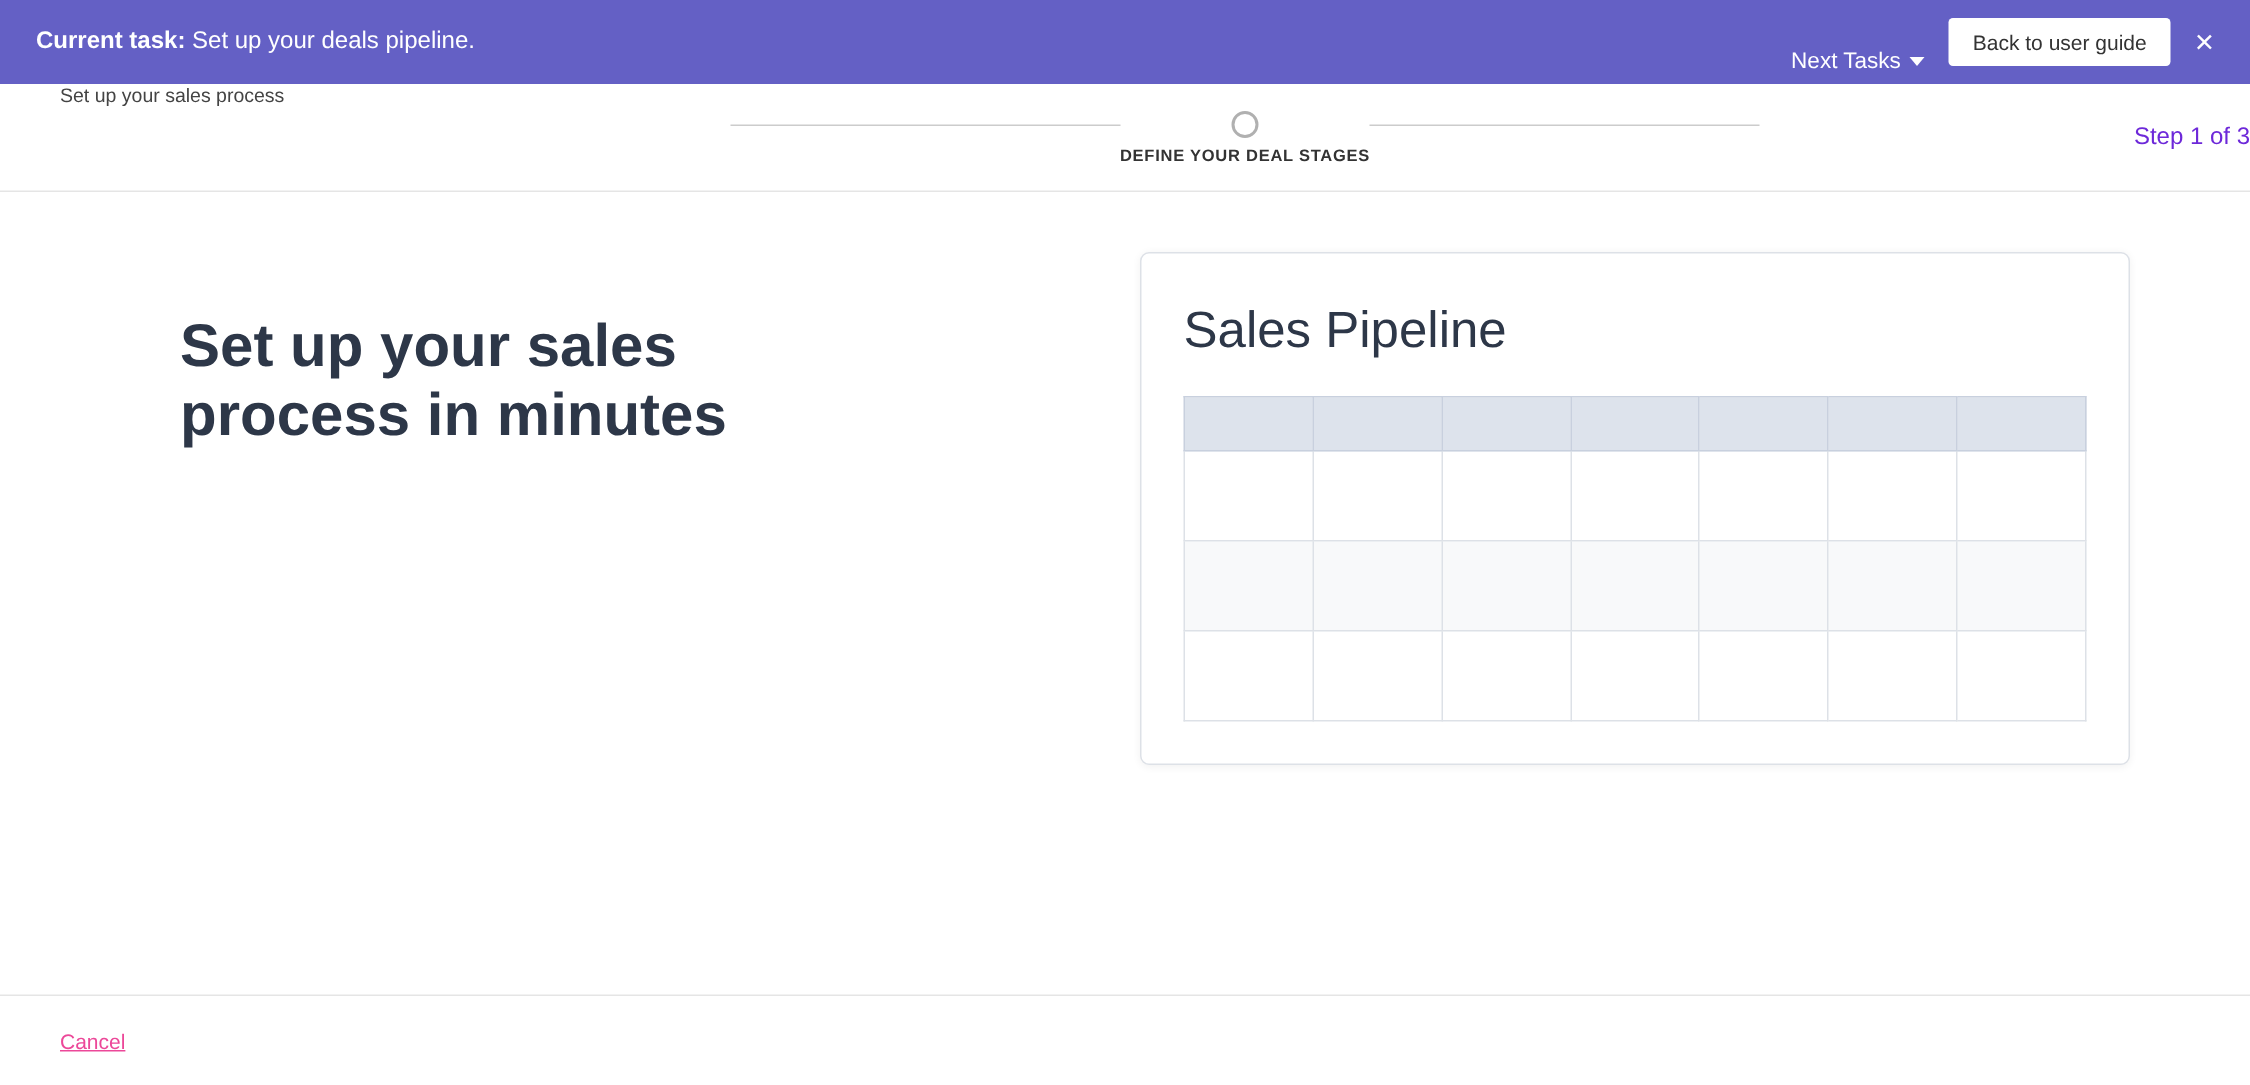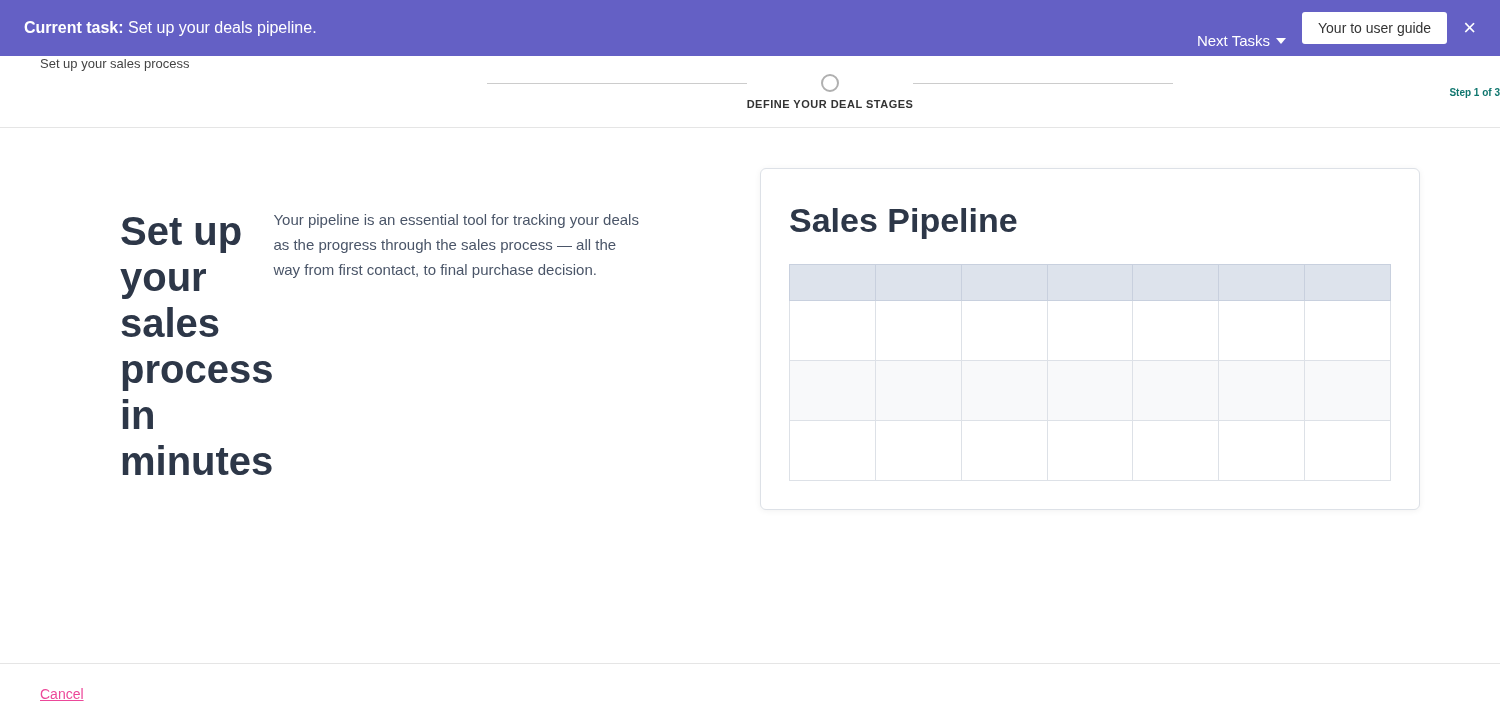--- a/index.html
+++ b/index.html
@@ -135,23 +135,22 @@
       width: 260px;
       position: relative;
       top: -8px;
       z-index: 1;
     }
     .stepper-step-num {
       position: absolute;
       right: 0;
       top: 50%;
       transform: translateY(-50%);
-      font-size: 10px;
-      color: #0f766e;
-      font-weight: bold;
+      font-size: 16px;
+      color: #6d28d9;
     }
 
     
     .main-content {
       flex: 1;
       display: flex;
       overflow: hidden;
       background: #fff;
     }
 
@@ -189,21 +188,21 @@
       background: #fff;
       border: 1px solid #dde1e7;
       border-radius: 6px;
       padding: 32px 28px 28px 28px;
       width: 100%;
       max-width: 660px;
       box-shadow: 0 1px 6px rgba(0,0,0,0.06);
     }
     .pipeline-title {
       font-size: 34px;
-      font-weight: 700;
+      font-weight: 400;
       color: #2d3748;
       margin-bottom: 24px;
     }
     .pipeline-table {
       width: 100%;
       border-collapse: collapse;
     }
     .pipeline-table th {
       background: #dde3ec;
       height: 36px;
@@ -249,21 +248,21 @@
     <span class="banner-title">
       <strong>Current task:</strong>
       <span>Set up your deals pipeline.</span>
     </span>
   </div>
   <div class="banner-right">
     <button class="next-tasks-btn">
       <span>Next Tasks</span>
       <span class="chevron-down"></span>
     </button>
-    <button class="back-guide-btn">Your to user guide</button>
+    <button class="back-guide-btn">Back to user guide</button>
     <button class="close-btn">×</button>
   </div>
 </div>
 
 <div class="stepper-bar">
   <div class="stepper-label-left">Set up your sales process</div>
   <div class="stepper-steps">
 
 
     <div class="step-connector"></div>
@@ -276,21 +275,20 @@
     <div class="step-connector"></div>
 
   </div>
   <div class="stepper-step-num">Step 1 of 3</div>
 </div>
 
 <div class="main-content">
 
   <div class="left-panel">
     <h1 class="main-heading">Set up your sales<br>process in minutes</h1>
-    <p class="main-desc">Your pipeline is an essential tool for tracking your deals as the progress through the sales process — all the way from first contact, to final purchase decision.</p>
   </div>
 
   <div class="right-panel">
     <div class="pipeline-card">
       <div class="pipeline-title">Sales Pipeline</div>
       <table class="pipeline-table">
         <thead>
           <tr>
             <th></th>
             <th></th>

